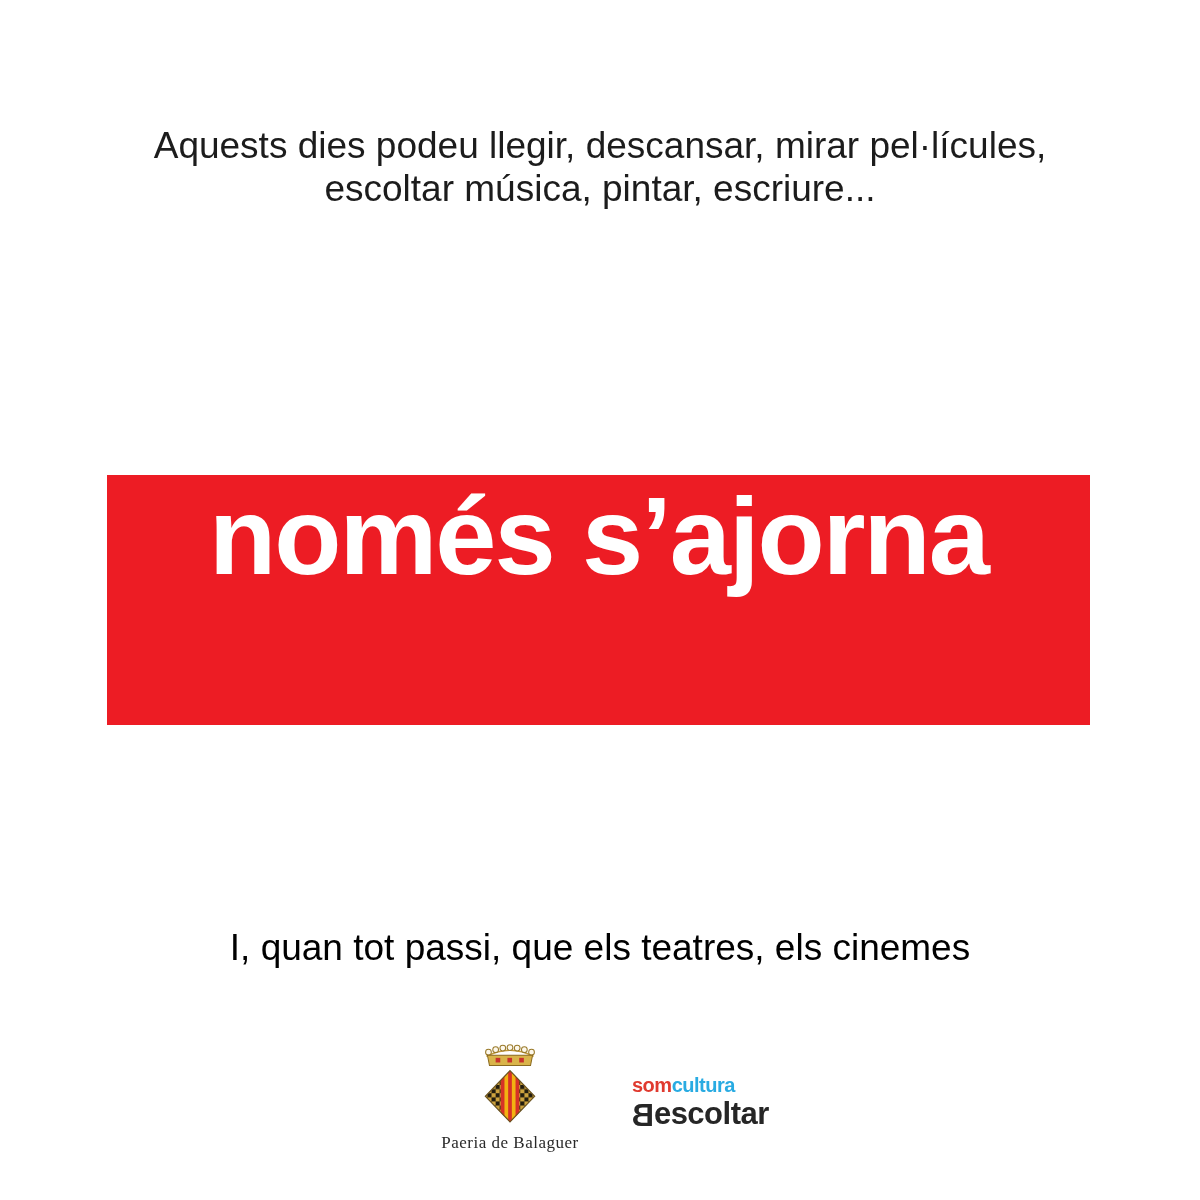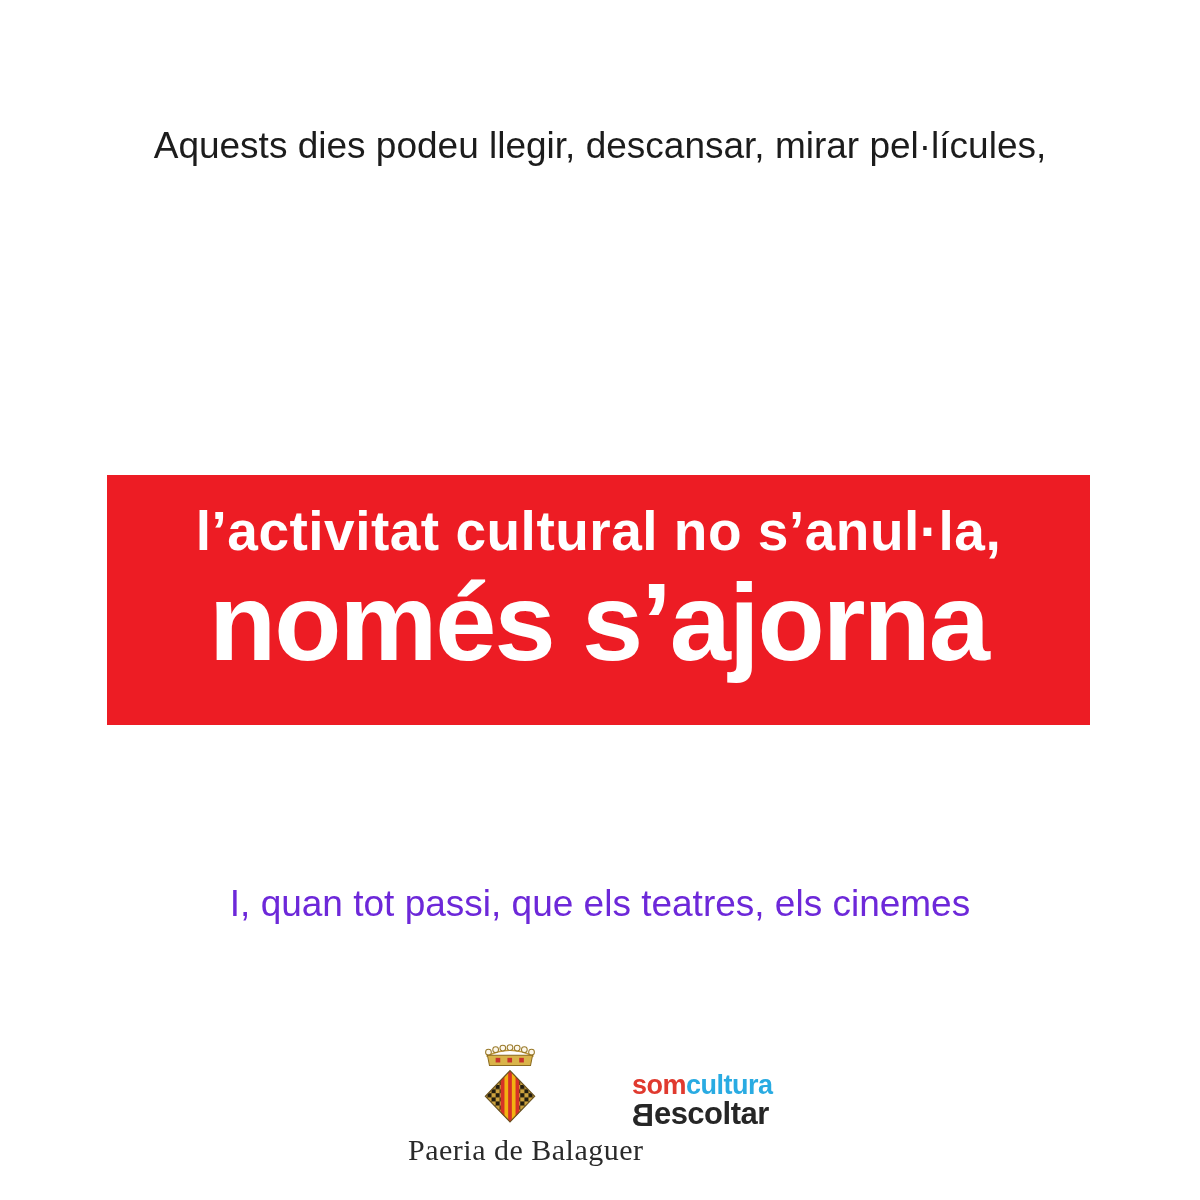--- a/index.html
+++ b/index.html
@@ -44,52 +44,52 @@
   }
   .banner-line2 {
     margin-top: 2px;
     font-size: 110px;
     line-height: 118px;
     font-weight: 700;
     letter-spacing: -2px;
   }
   .outro {
     position: absolute;
-    top: 870px;
+    top: 914px;
     left: 0;
     width: 100%;
     text-align: center;
     font-size: 37px;
     line-height: 43px;
     font-weight: 400;
-    color: #6d28d9;
+    color: #000000;
   }
   .paeria {
     position: absolute;
     left: 408px;
     top: 1032px;
     width: 204px;
     text-align: center;
   }
   .paeria-label {
     margin-top: 5px;
     font-family: "Liberation Serif", serif;
-    font-size: 30px;
+    font-size: 17px;
     letter-spacing: 0.5px;
     color: #2a2a2a;
     white-space: nowrap;
   }
   .somcultura {
     position: absolute;
     left: 632px;
     top: 1062px;
     text-align: left;
   }
   .somcultura-line1 {
-    font-size: 27px;
+    font-size: 20px;
     line-height: 22px;
     font-weight: 700;
     letter-spacing: -0.5px;
   }
   .som { color: #E03A2F; }
   .cultura { color: #29ABE2; }
   .balaguer-word {
     margin-top: 2px;
     font-size: 31px;
     line-height: 31px;
@@ -102,24 +102,24 @@
     transform: scaleX(-1) translateY(2px);
   }
 </style>
 </head>
 <body>
 
 <div class="poster">
 
   <div class="intro">
     <div>Aquests dies podeu llegir, descansar, mirar pel·lícules,</div>
+    <div>escoltar música, pintar, escriure...</div>
   </div>
 
   <div class="banner">
-    <div class="banner-line1">l’activitat cultural no s’anul·la,</div>
     <div class="banner-line2">només s’ajorna</div>
   </div>
 
   <div class="outro">
     <div>I, quan tot passi, que els teatres, els cinemes</div>
   </div>
 
   <div class="paeria">
     <svg width="62" height="80" viewBox="0 0 60 78">
 

